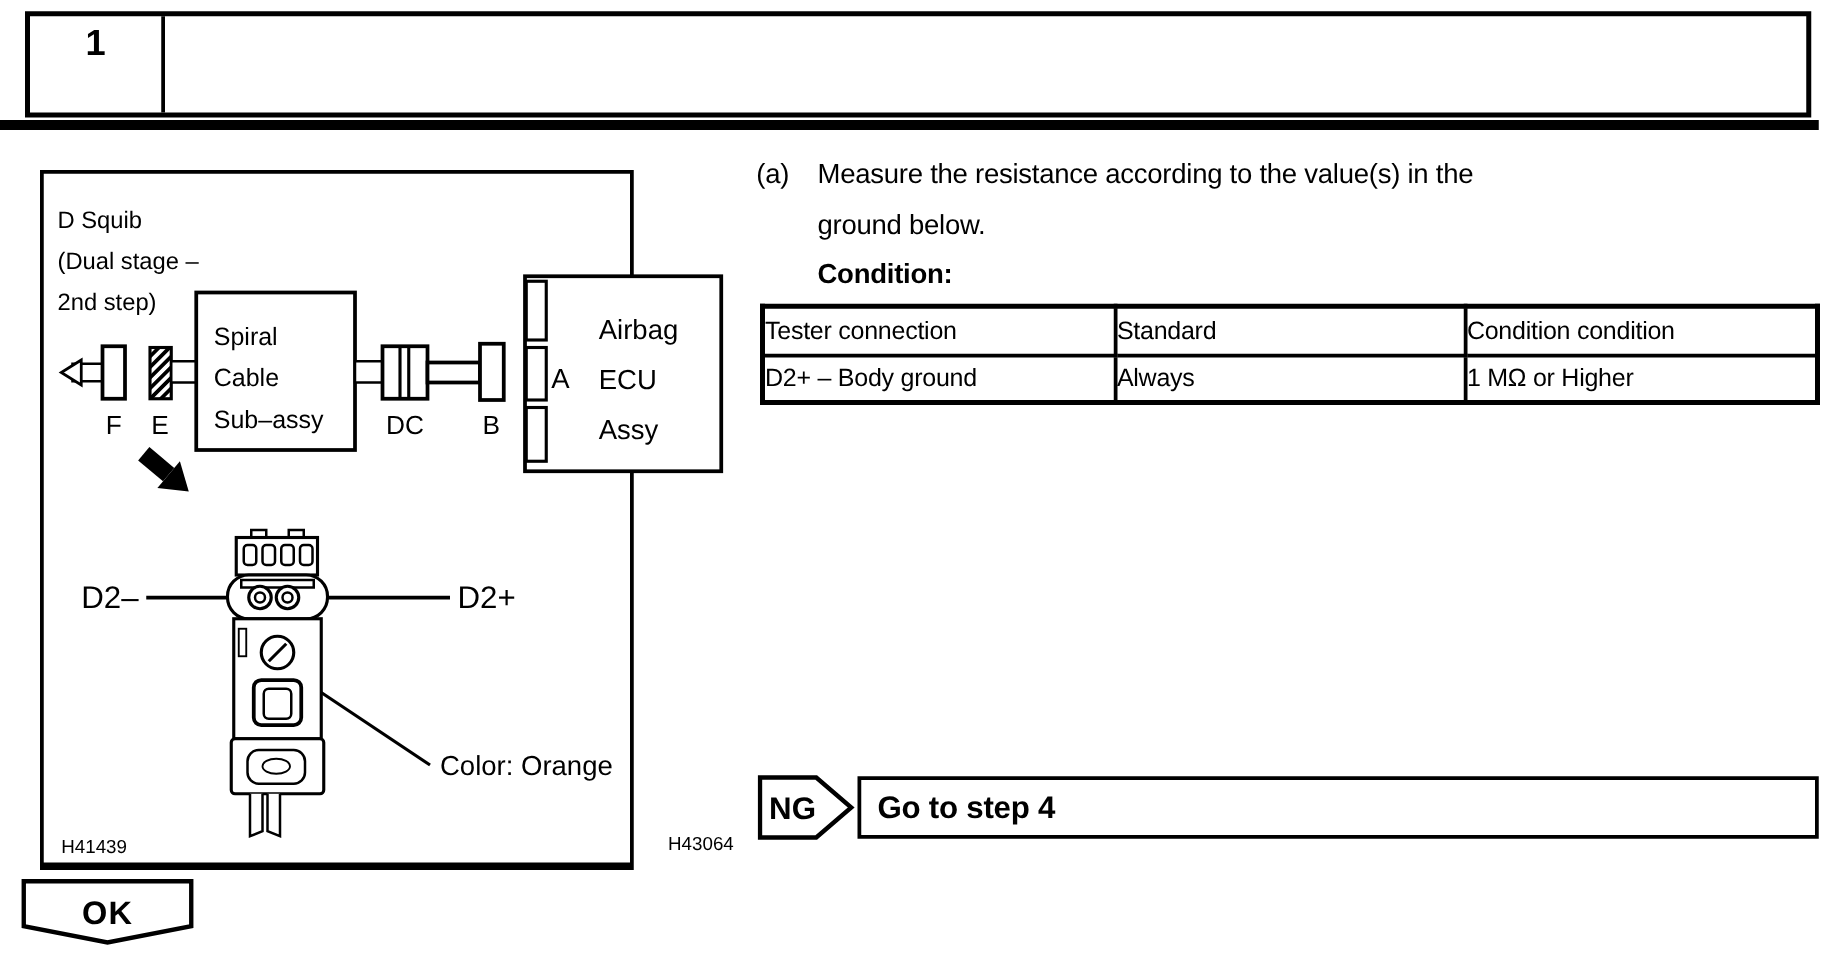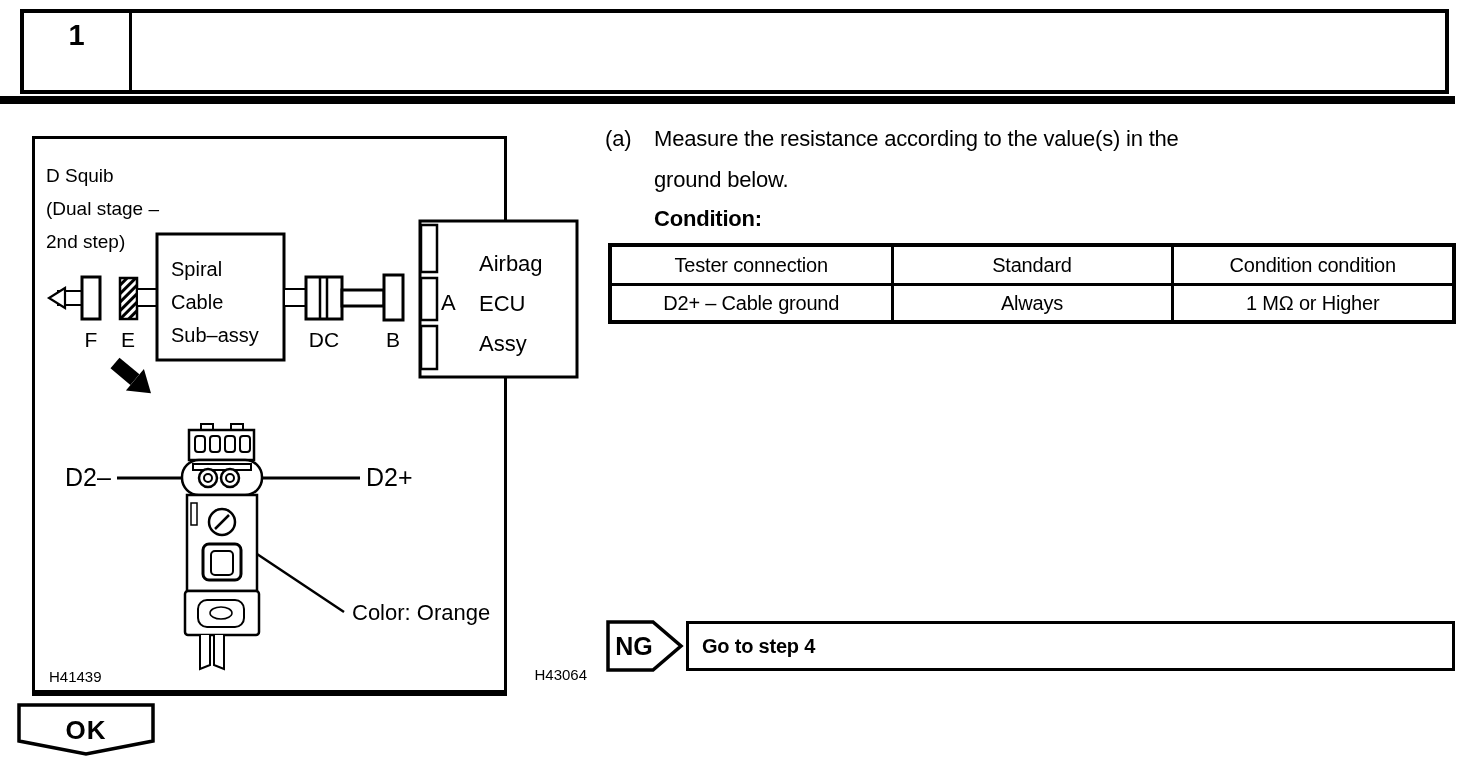--- a/index.html
+++ b/index.html
@@ -24,30 +24,30 @@
   
   .instr{position:absolute;font-size:22px;letter-spacing:-0.2px;white-space:nowrap;}
   #instr-letter{left:605px;top:126px;}
   #instr-line1{left:654px;top:126px;}
   #instr-line2{left:654px;top:167px;}
   #instr-standard{left:654px;top:206px;font-weight:bold;}
 
   
   .spec-table{position:absolute;left:608px;top:243px;width:848px;
               border-collapse:collapse;table-layout:fixed;}
-  .spec-table td{border:3px solid #000;text-align:center;vertical-align:middle;
+  .spec-table td{border:3px solid #000;vertical-align:middle;
                  font-size:20px;padding:0;height:36px;letter-spacing:-0.2px;}
   .spec-table tr.data-row td{height:34px;}
   .spec-table{border:4px solid #000;}
 
   
   .ng-badge{position:absolute;left:606px;top:619px;}
   .goto-box{position:absolute;left:686px;top:621px;width:769px;height:50px;
             border:3px solid #000;box-sizing:border-box;display:flex;align-items:center;
-            padding-left:13px;font-weight:bold;font-size:20px;letter-spacing:-0.2px;}
+            padding-left:13px;font-weight:bold;font-size:25px;letter-spacing:-0.2px;}
 
   
   .ok-badge{position:absolute;left:16px;top:702px;}
 
   svg text{font-family:"Liberation Sans",sans-serif;}
 </style>
 </head>
 <body>
 
 <div class="page">
@@ -158,21 +158,21 @@
         <col style="width:280px">
         <col>
       </colgroup>
     <tbody>
       <tr>
         <td>Tester connection</td>
         <td>Standard</td>
         <td>Condition condition</td>
       </tr>
       <tr class="data-row">
-        <td>D2+ – Cable ground</td>
+        <td>D2+ – Body ground</td>
         <td>Always</td>
         <td>1 MΩ or Higher</td>
       </tr>
     </tbody>
   </table>
 
   <svg class="ng-badge" width="80" height="54" viewBox="0 0 80 54">
     <polygon points="2,3 47,3 75,27 47,51 2,51" fill="#fff" stroke="#000" stroke-width="3.5"></polygon>
     <text x="28" y="36" font-size="25" font-weight="bold" text-anchor="middle">NG</text>
   </svg>

